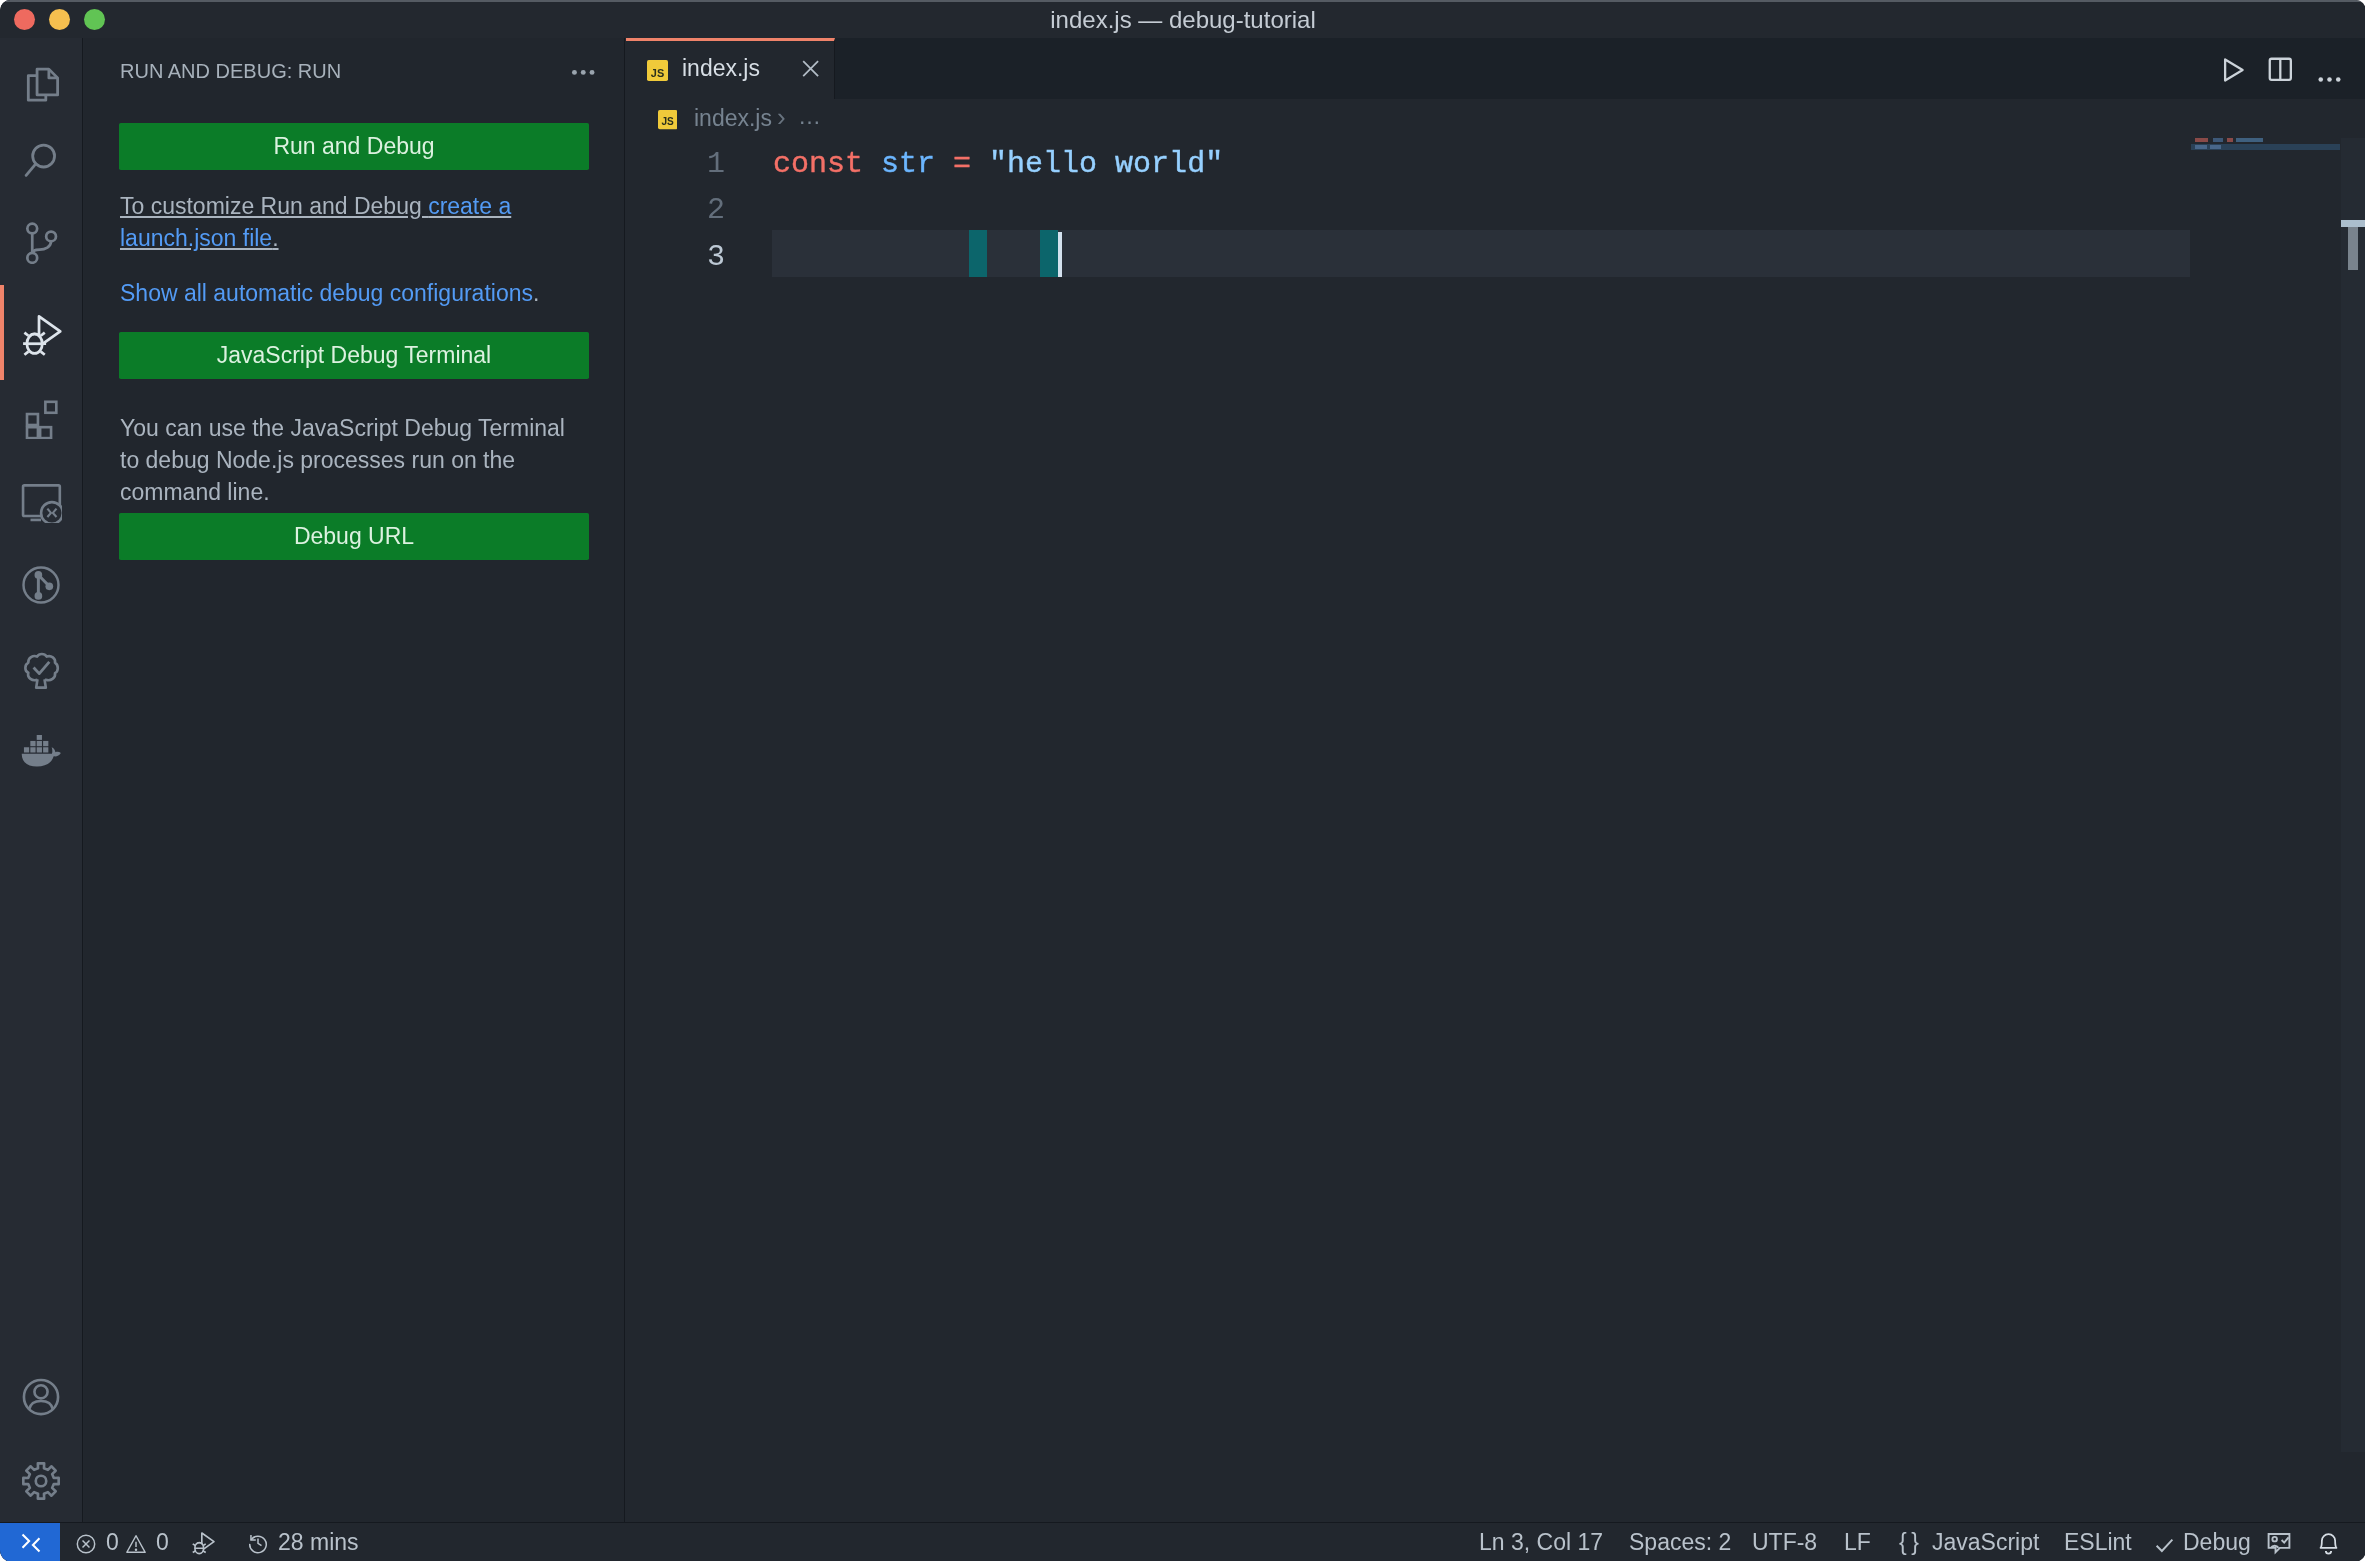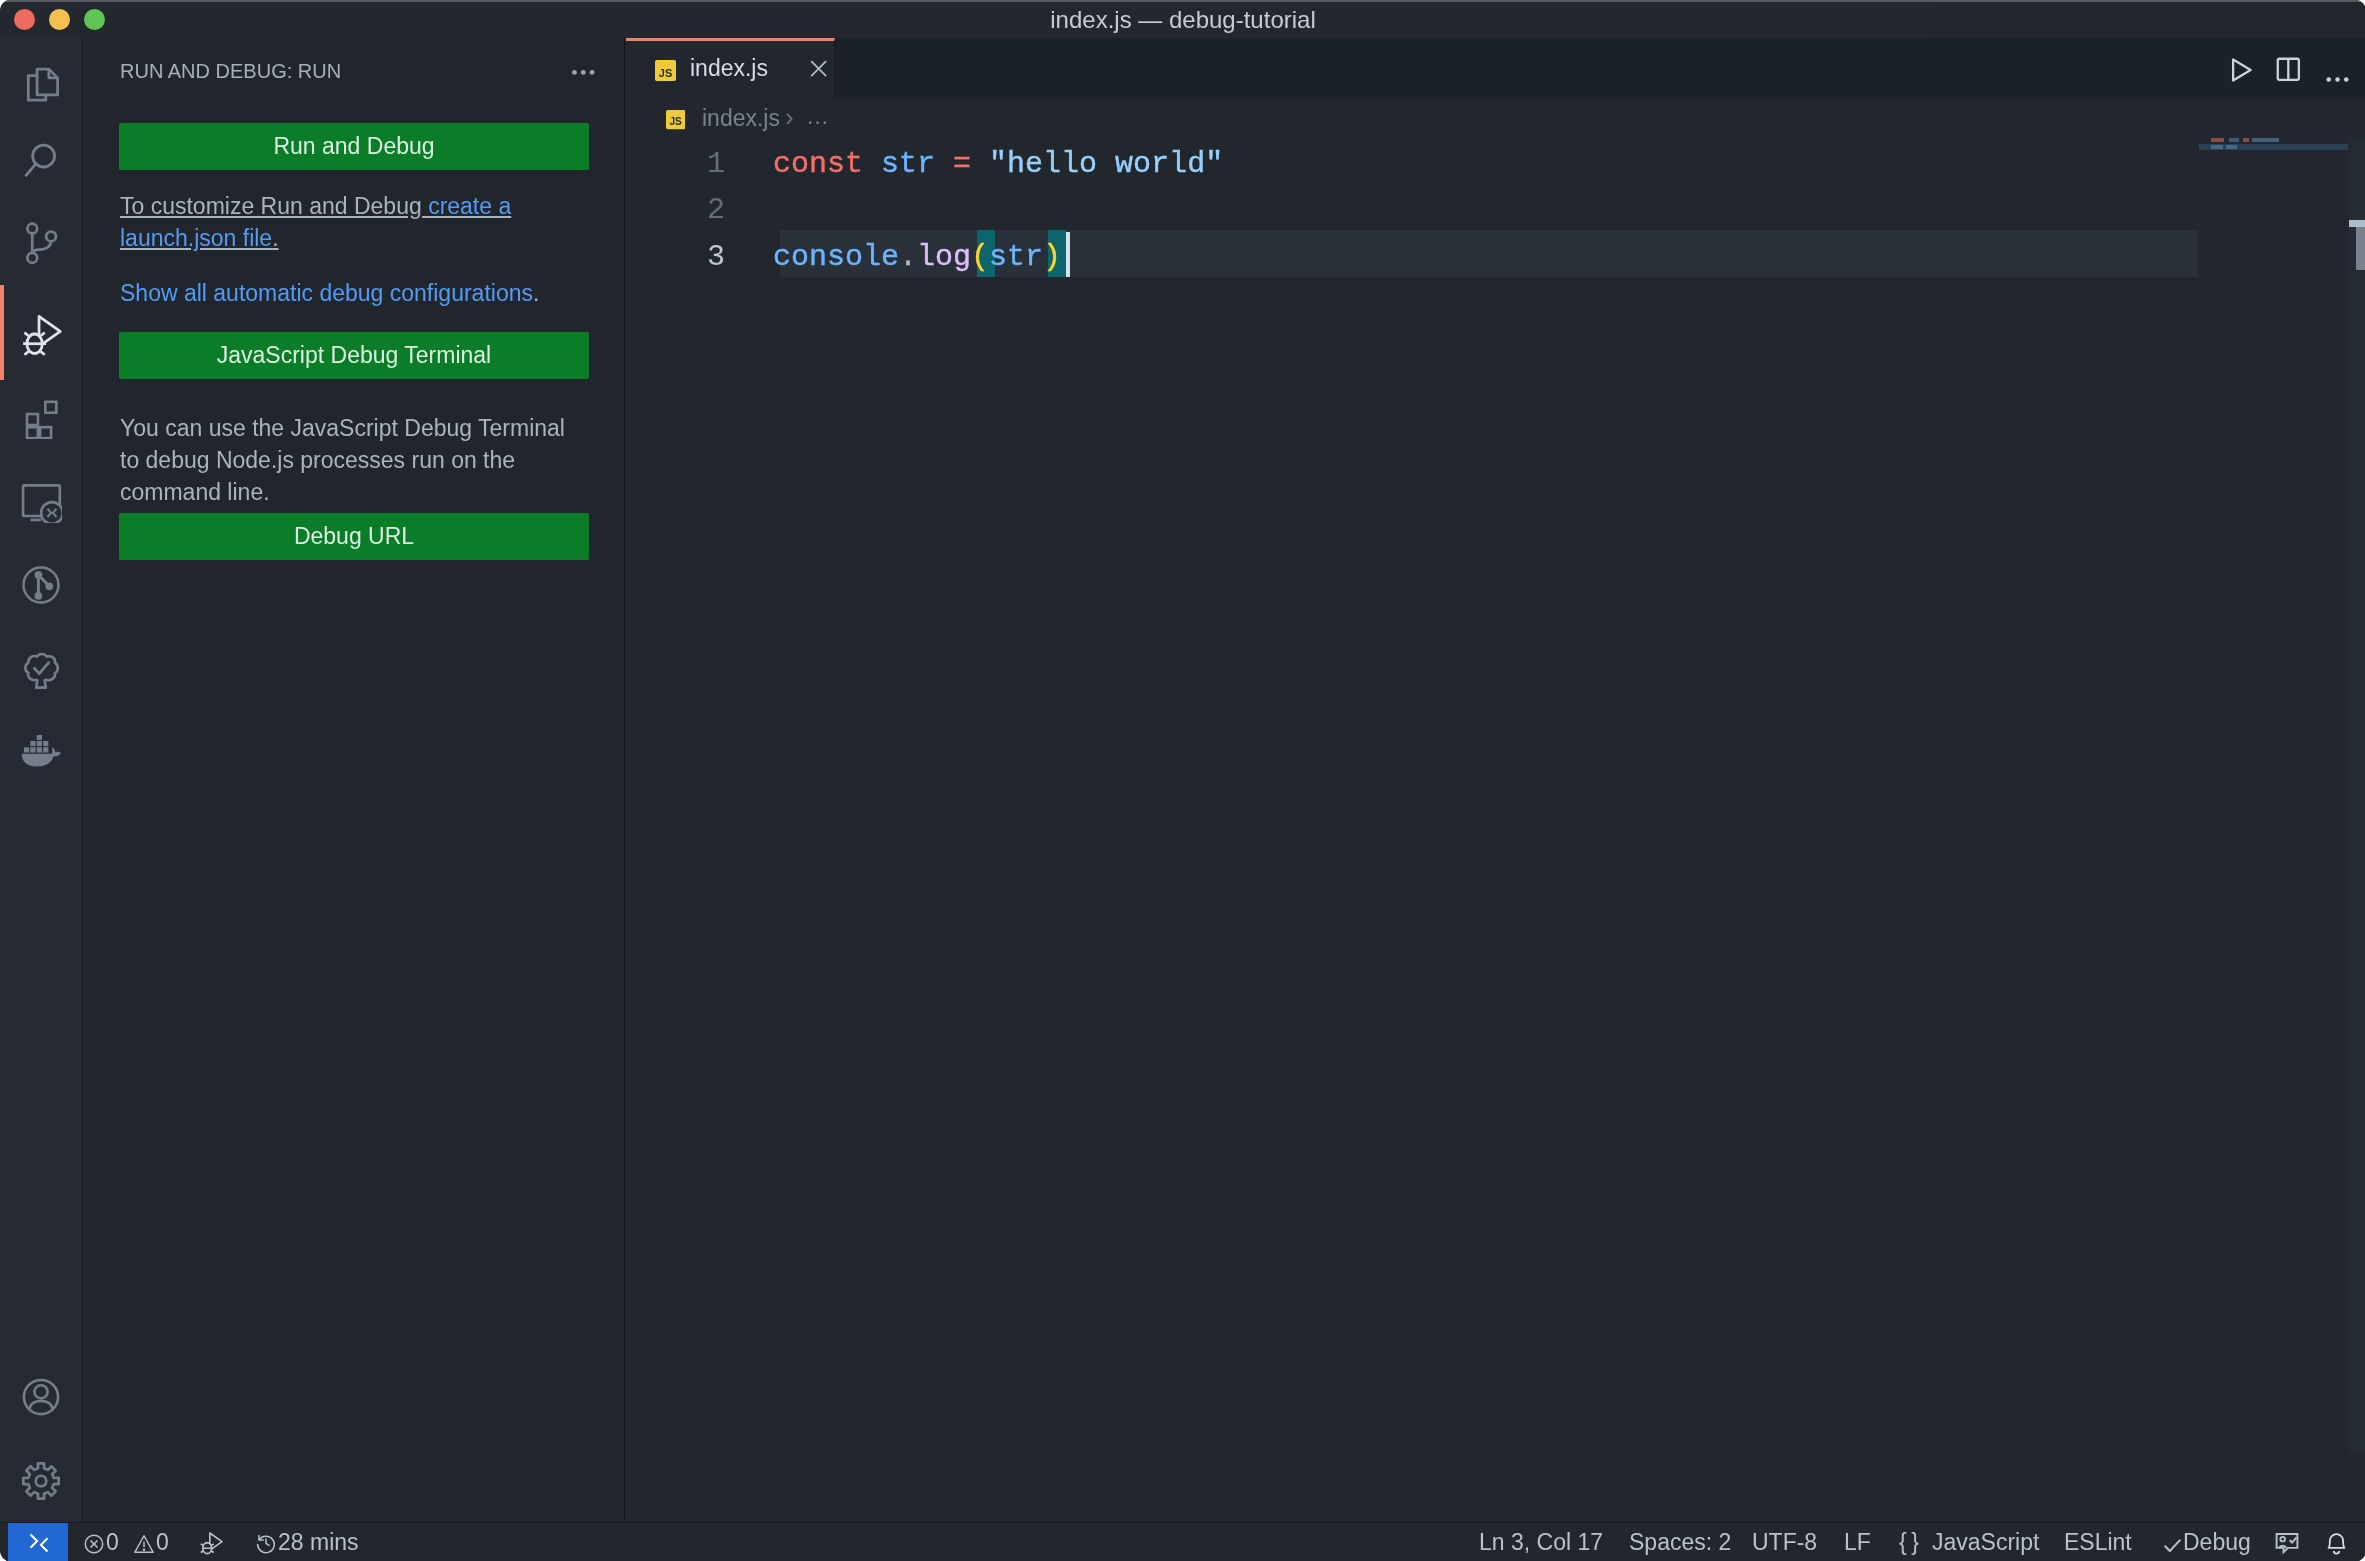--- a/index.html
+++ b/index.html
@@ -1,21 +1,21 @@
 <!DOCTYPE html>
 <html style="font-size:14px"><head>
 <meta charset="utf-8">
 <style>
   * { margin:0; padding:0; box-sizing:border-box; }
   html,body { width:2366px; height:1562px; background:#ffffff; font-family:"Liberation Sans", sans-serif; }
   #win {
     position:absolute; left:0; top:0; width:2366px; height:1562px;
     background:#22272e; border-radius:10.5px 10.5px 12.3px 12.3px; overflow:hidden;
   }
-  .abs { position:absolute;margin-left:8px; }
+  .abs { position:absolute; }
   
   #titlebar { position:absolute; left:0; top:0; width:1930px; height:38px; background:#23282f; }
   #topline { position:absolute; left:0; top:0; width:2366px; height:1.8px; background:#555b63; border-radius:10.5px 10.5px 0 0; }
   .light { position:absolute; top:8.8px; width:21px; height:21px; border-radius:50%; }
   #title { position:absolute; top:6.1px; left:0; width:2366px; text-align:center; font-size:24px; color:#c5ccd4; }
   
   #activitybar { position:absolute; left:0; top:38px; width:83px; height:1485px; background:#262b33; border-right:0.9px solid #15191f; }
   .aicon { position:absolute; left:20px; width:42px; height:42px; }
   #activebar { position:absolute; left:0; top:247px; width:4.4px; height:95px; background:#f0836a; }
   
@@ -199,21 +199,20 @@
     <div class="abs" style="left:146px; top:92px; width:1418px; height:47px; background:#2a3039;"></div>
 
     <div class="abs" style="left:343px; top:92px; width:18.4px; height:47px; background:#0c656b;"></div>
     <div class="abs" style="left:414px; top:92px; width:18.4px; height:47px; background:#0c656b;"></div>
 
     <div class="lnum" style="top:2.6px;">1</div>
     <div class="lnum" style="top:49px;">2</div>
     <div class="lnum" style="top:96px; color:#bcc8d4;">3</div>
 
     <div class="codeline" style="top:2.6px; padding-left:147px;"><span class="kw">const</span><span class="fg"> </span><span class="var">str</span><span class="fg"> </span><span class="kw">=</span><span class="fg"> </span><span class="str">"hello world"</span></div>
-    <div class="codeline" style="top:96px; padding-left:147px;"><span class="var">console</span><span class="fg">.</span><span class="fn">log</span><span class="paren">(</span><span class="var">str</span><span class="paren">)</span></div>
 
     <div class="abs" style="left:432px; top:94px; width:3.5px; height:45px; background:#d3e1ee;"></div>
 
     <div class="abs" style="left:1569px; top:0px; height:3.5px; width:132px;">
       <div class="abs" style="left:0; top:0; width:13px; height:3.5px; background:#8a4a48;"></div>
       <div class="abs" style="left:18.4px; top:0; width:9.7px; height:3.5px; background:#3d5878;"></div>
       <div class="abs" style="left:32px; top:0; width:6.1px; height:3.5px; background:#8a4a48;"></div>
       <div class="abs" style="left:41px; top:0; width:27px; height:3.5px; background:#3f607f;"></div>
     </div>
     <div class="abs" style="left:1565px; top:6.1px; width:149px; height:6.1px; background:#2a4157;">

